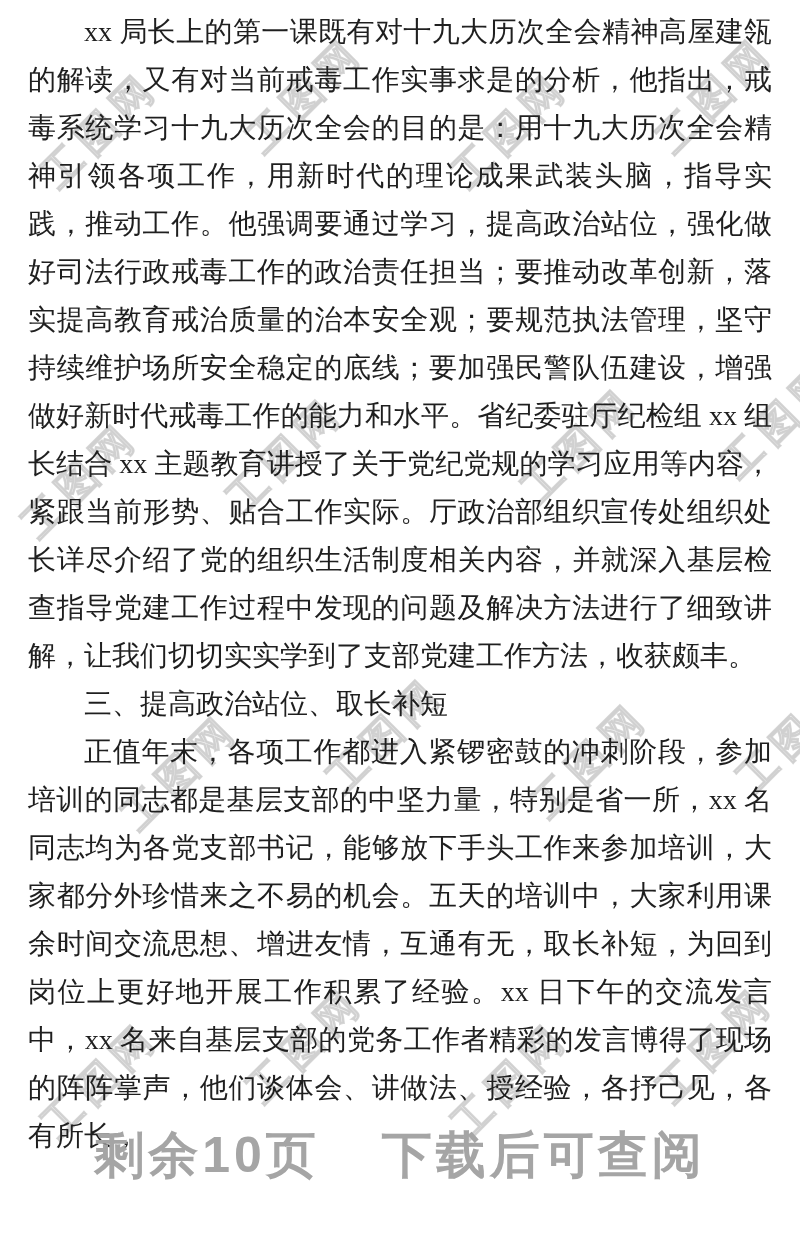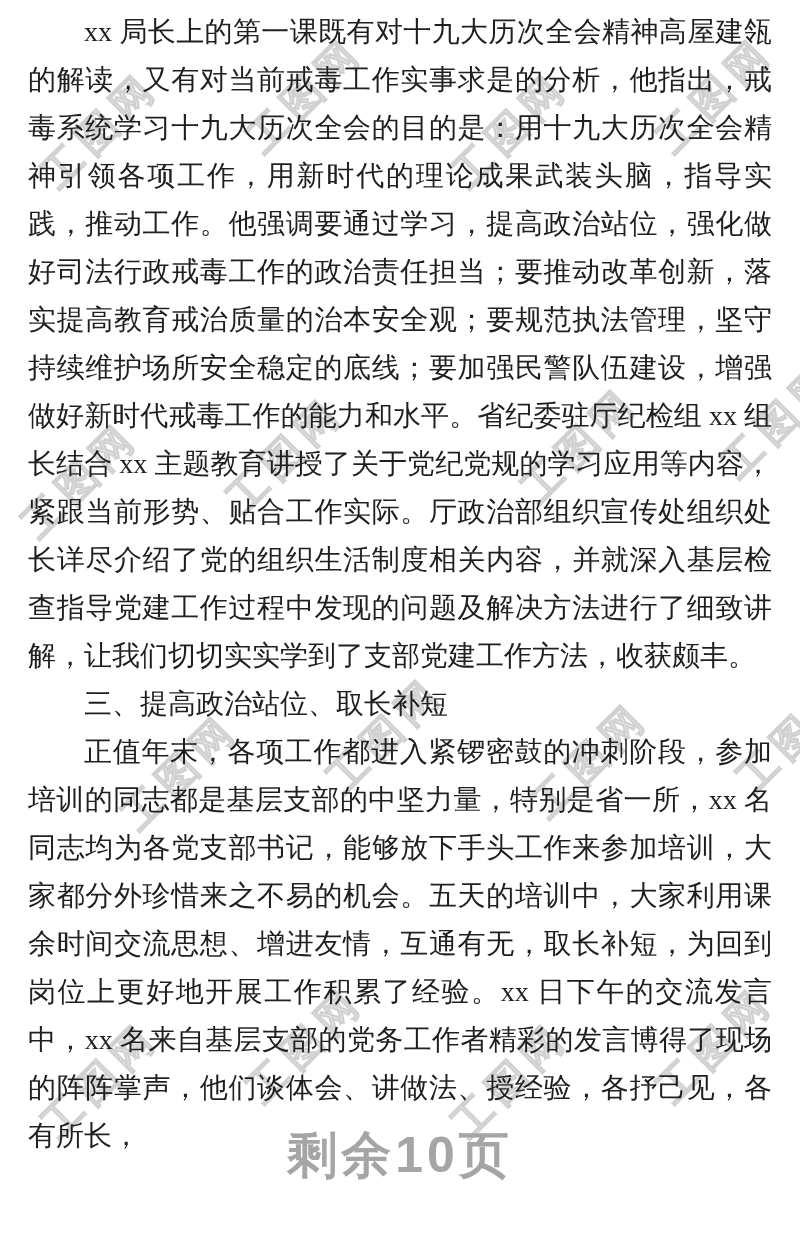--- a/index.html
+++ b/index.html
@@ -93,15 +93,16 @@
   </div>
 
   <div class="content">
     <p class="para">xx 局长上的第一课既有对十九大历次全会精神高屋建瓴的解读，又有对当前戒毒工作实事求是的分析，他指出，戒毒系统学习十九大历次全会的目的是：用十九大历次全会精神引领各项工作，用新时代的理论成果武装头脑，指导实践，推动工作。他强调要通过学习，提高政治站位，强化做好司法行政戒毒工作的政治责任担当；要推动改革创新，落实提高教育戒治质量的治本安全观；要规范执法管理，坚守持续维护场所安全稳定的底线；要加强民警队伍建设，增强做好新时代戒毒工作的能力和水平。省纪委驻厅纪检组 xx 组长结合 xx 主题教育讲授了关于党纪党规的学习应用等内容，紧跟当前形势、贴合工作实际。厅政治部组织宣传处组织处长详尽介绍了党的组织生活制度相关内容，并就深入基层检查指导党建工作过程中发现的问题及解决方法进行了细致讲解，让我们切切实实学到了支部党建工作方法，收获颇丰。</p>
     <p class="heading">三、提高政治站位、取长补短</p>
     <p class="para">正值年末，各项工作都进入紧锣密鼓的冲刺阶段，参加培训的同志都是基层支部的中坚力量，特别是省一所，xx 名同志均为各党支部书记，能够放下手头工作来参加培训，大家都分外珍惜来之不易的机会。五天的培训中，大家利用课余时间交流思想、增进友情，互通有无，取长补短，为回到岗位上更好地开展工作积累了经验。xx 日下午的交流发言中，xx 名来自基层支部的党务工作者精彩的发言博得了现场的阵阵掌声，他们谈体会、讲做法、授经验，各抒己见，各有所长，</p>
   </div>
 
   <div class="footer">
     <span>剩余10页</span>
+    <span>下载后可查阅</span>
   </div>
 
 </div>
 
 </body></html>

